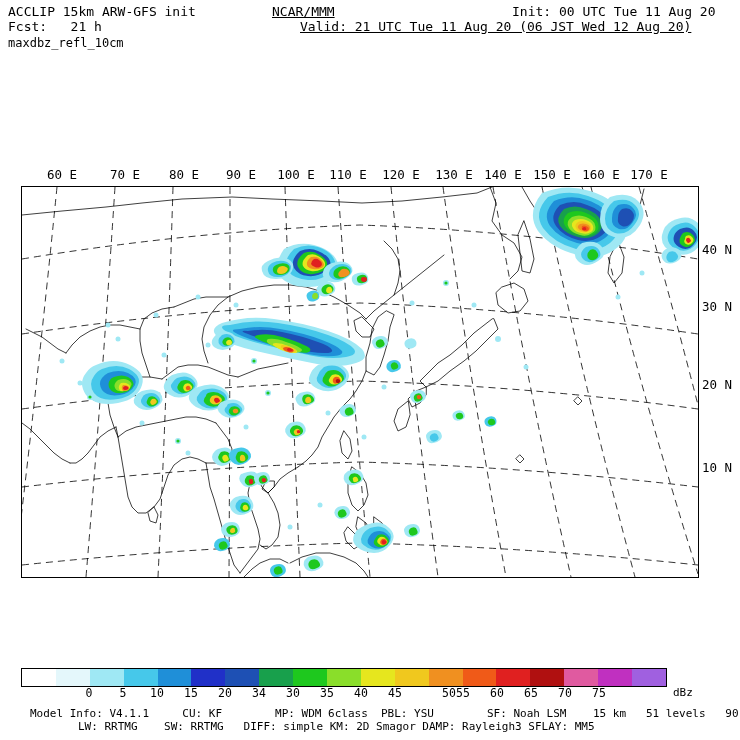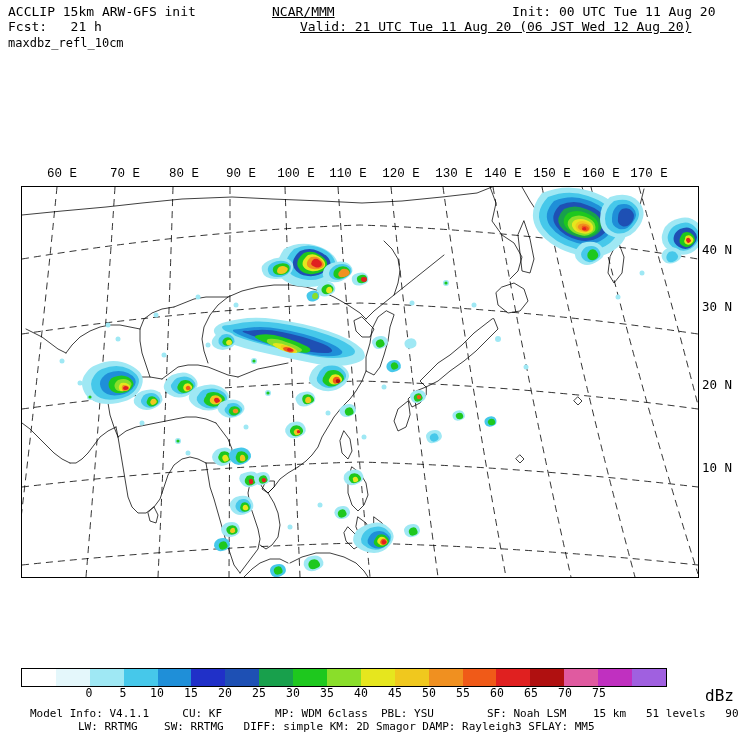--- a/index.html
+++ b/index.html
@@ -42,21 +42,21 @@
     background: #ffffff;
     overflow: hidden;
   }
   #map-svg { display: block; }
 
   
   .axlbl {
     font-size: 12.5px;
     white-space: pre;
   }
-  #lon-labels { left: 21px; top: 167px; width: 678px; height: 16px; font-family: Liberation Mono, monospace; }
+  #lon-labels { left: 21px; top: 167px; width: 678px; height: 16px; }
   #lon-labels span {
     position: absolute;
     top: 0;
     transform: translateX(-50%);
   }
   #lat-labels { left: 702px; top: 186px; width: 40px; height: 392px; }
   #lat-labels span {
     position: absolute;
     left: 0;
     transform: translateY(-50%);
@@ -83,22 +83,21 @@
   #cbar-ticks span {
     position: absolute;
     top: 0;
     font-size: 11.5px;
     transform: translateX(-50%);
   }
   #cbar-units {
     position: absolute;
     left: 652px;
     top: 18px;
-    font-size: 16px;
-    margin-left: 32px;
+    font-size: 11px;
   }
 
   
   .foot {
     font-size: 11px;
     white-space: pre;
     line-height: 13px;
   }
   #foot-1 { left: 30px; top: 707px; }
   #foot-2 { left: 78px; top: 720px; }
@@ -530,26 +529,26 @@
     <div style="background:#e05aa0"></div>
     <div style="background:#c030c0"></div>
     <div style="background:#a060e0"></div>
   </div>
   <div id="cbar-ticks">
     <span style="left:68px">0</span>
     <span style="left:102px">5</span>
     <span style="left:136px">10</span>
     <span style="left:170px">15</span>
     <span style="left:204px">20</span>
-    <span style="left:238px">25</span>
+    <span style="left:238px">34</span>
     <span style="left:272px">30</span>
     <span style="left:306px">35</span>
     <span style="left:340px">40</span>
     <span style="left:374px">45</span>
-    <span style="left:408px">50</span>
+    <span style="left:428px">50</span>
     <span style="left:442px">55</span>
     <span style="left:476px">60</span>
     <span style="left:510px">65</span>
     <span style="left:544px">70</span>
     <span style="left:578px">75</span>
   </div>
   <div id="cbar-units">dBz</div>
 </div>
 
 <div class="abs foot" id="foot-1">Model Info: V4.1.1     CU: KF        MP: WDM 6class  PBL: YSU        SF: Noah LSM    15 km   51 levels   90 sec</div>

